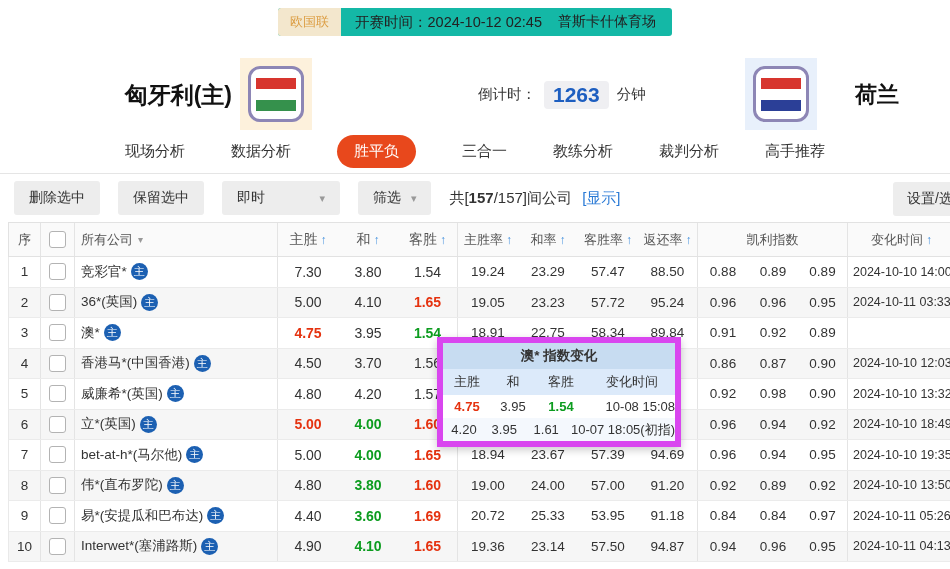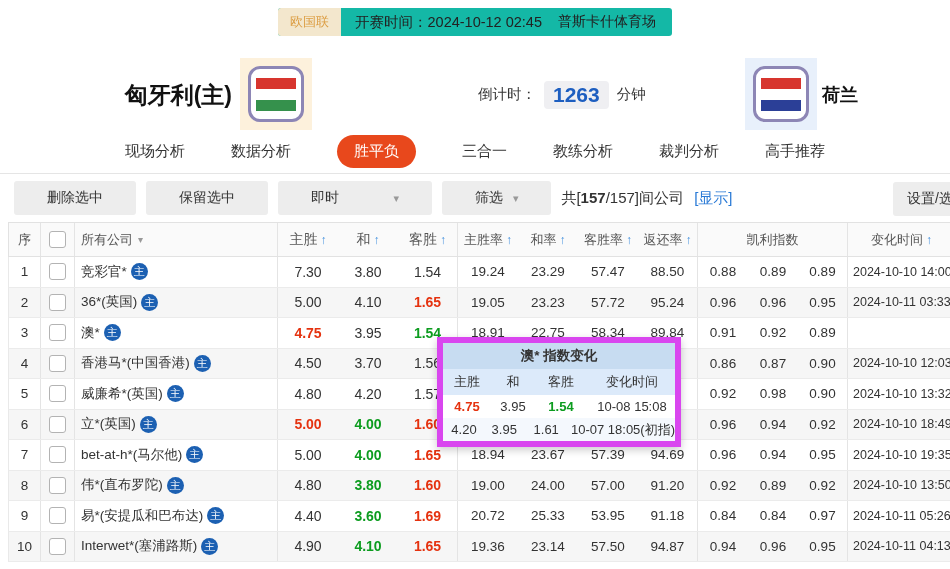--- a/index.html
+++ b/index.html
@@ -9,40 +9,40 @@
   .topbar{position:absolute;top:8px;left:50%;transform:translateX(-50%);height:28px;
           display:flex;align-items:center;background:#14b8a6;border-radius:3px;padding-right:16px;}
   .league{background:#f3e7cd;color:#dc9e44;font-size:13px;padding:0 12px;height:28px;
           display:flex;align-items:center;border-radius:3px 0 0 3px;margin-right:14px;}
   .kick{font-size:14.5px;font-weight:normal;color:#222;white-space:nowrap;}
   .venue{font-size:14px;color:#222;margin-left:16px;white-space:nowrap;}
   
   .teams{position:absolute;top:36px;left:0;right:0;height:93px;border-bottom:6px solid #4d7c0f;background:#fff;margin-top:12px;}
   .home-name{position:absolute;top:50%;transform:translateY(-50%);left:0;width:232px;text-align:right;
              font-size:23px;font-weight:bold;color:#111;}
-  .away-name{position:absolute;top:50%;transform:translateY(-50%);left:822px;font-size:18px;font-weight:bold;color:#111;}
+  .away-name{position:absolute;top:50%;transform:translateY(-50%);left:855px;font-size:22px;font-weight:bold;color:#111;}
   .flagbox{position:absolute;top:10px;width:72px;height:72px;display:flex;align-items:center;justify-content:center;}
   .home-flagbox{left:240px;background:#fdf1dc;}
   .away-flagbox{left:745px;background:#e8f0fb;}
   .flag{width:56px;height:56px;background:#fff;border:3px solid #8d86b5;border-radius:12px;
         display:flex;flex-direction:column;justify-content:center;padding:0 5px;box-sizing:border-box;}
   .stripe{height:11px;width:100%;}
   .countdown{position:absolute;left:478px;top:50%;transform:translateY(-50%);display:flex;align-items:center;
              font-size:14.5px;color:#333;}
   .cd-value{margin:0 8px;background:#efeff2;border-radius:4px;padding:2px 9px;color:#1d5ec0;
             font-weight:bold;font-size:21px;}
   
   .nav{position:absolute;top:130px;left:0;right:0;height:43px;display:flex;align-items:center;
        justify-content:center;gap:46px;border-bottom:1px solid #e5e5e5;background:#fff;}
   .tab{font-size:15px;font-weight:normal;color:#333;cursor:pointer;white-space:nowrap;}
   .tab.active{background:#e8481c;color:#fff;padding:7px 17px;border-radius:18px;}
   
   .toolbar{position:absolute;top:174px;left:0;right:0;height:48px;display:flex;align-items:center;
            padding-left:14px;box-sizing:border-box;background:#fff;}
-  .tbtn{background:#ededed;border-radius:3px;padding:8px 33px;font-size:14px;color:#333;margin-right:10px;
+  .tbtn{background:#ededed;border-radius:3px;padding:8px 15px;font-size:14px;color:#333;margin-right:18px;
         white-space:nowrap;cursor:pointer;}
   .tselect{display:flex;justify-content:space-between;align-items:center;width:88px;}
   .caret{color:#999;font-size:11px;margin-left:6px;}
   .summary{font-size:15px;color:#333;white-space:nowrap;}
   .summary b{font-weight:bold;}
   .show-link{color:#2a7ad6;margin-left:6px;cursor:pointer;}
   .settings{position:absolute;left:893px;top:8px;background:#ededed;border-radius:3px;padding:8px 14px;
             font-size:14px;white-space:nowrap;cursor:pointer;}
   
   .table{position:absolute;top:222px;left:8px;right:0;}
@@ -72,21 +72,21 @@
   .tooltip{position:absolute;left:437px;top:337px;width:244px;background:#fff;border:6px solid #d946ef;
            box-shadow:0 3px 8px rgba(0,0,0,.2);z-index:5;box-sizing:border-box;}
   .tt-title{height:26px;background:#c7dcf1;display:flex;align-items:center;justify-content:center;
             font-size:13.5px;font-weight:bold;color:#333;}
   .tt-row{display:flex;height:23px;align-items:center;font-size:13px;color:#333;background:#fff;}
   .tt-head{background:#dceafa;height:26px;}
   .tt-alt{background:#f4f8fd;}
   .tt-c1{width:48px;text-align:center;}
   .tt-c2{width:44px;text-align:center;}
   .tt-c3{width:52px;text-align:center;}
-  .tt-c4{flex:1;text-align:center;padding-left:2px;white-space:nowrap;}
+  .tt-c4{flex:1;text-align:right;padding-left:2px;white-space:nowrap;}
 </style>
 </head>
 <body>
 
 <div class="page">
 
   <div class="topbar">
     <span class="league">欧国联</span>
     <span class="kick">开赛时间：</span>
     <span class="kick">2024-10-12 02:45</span>

